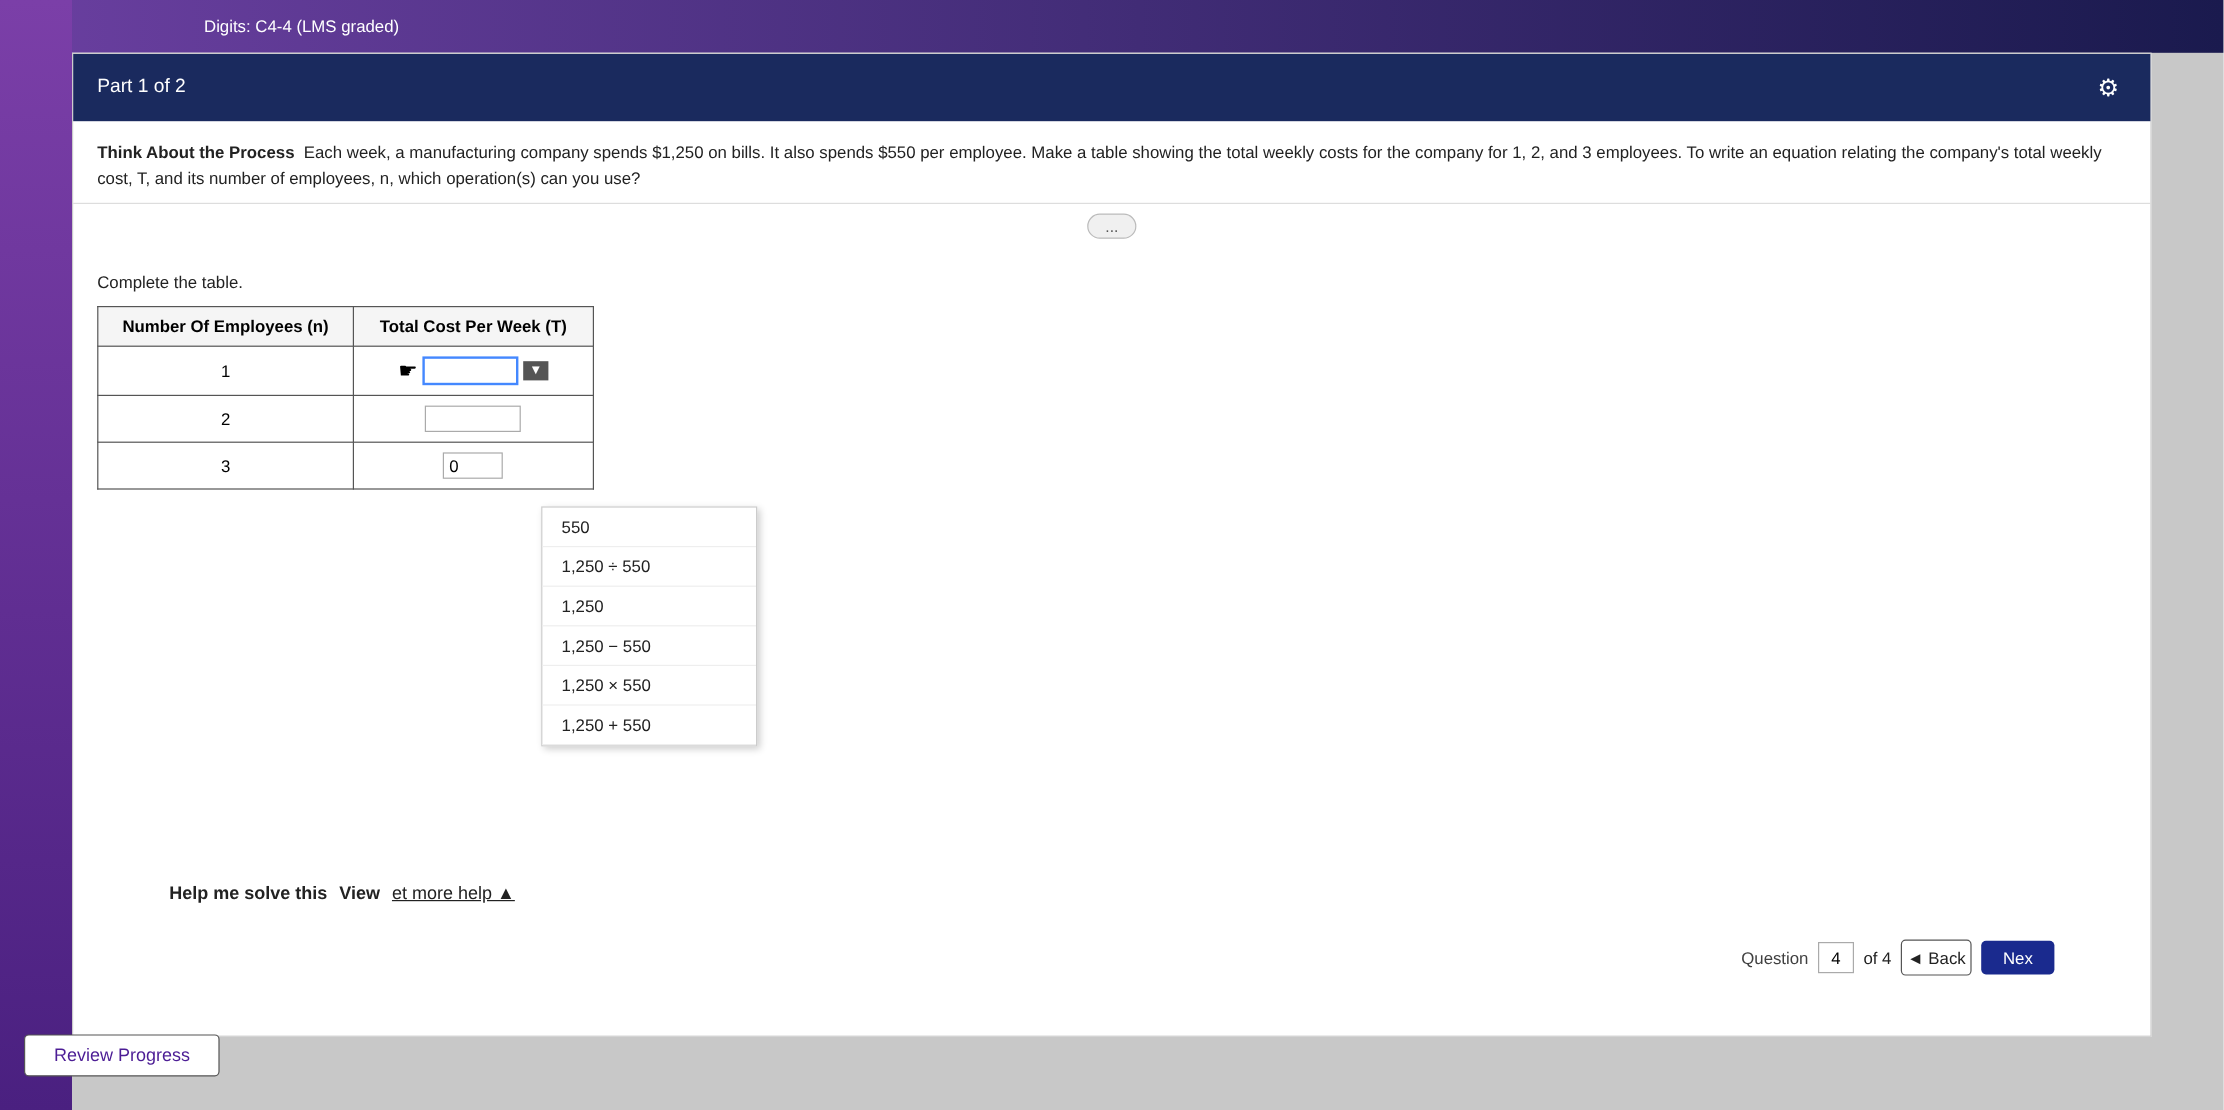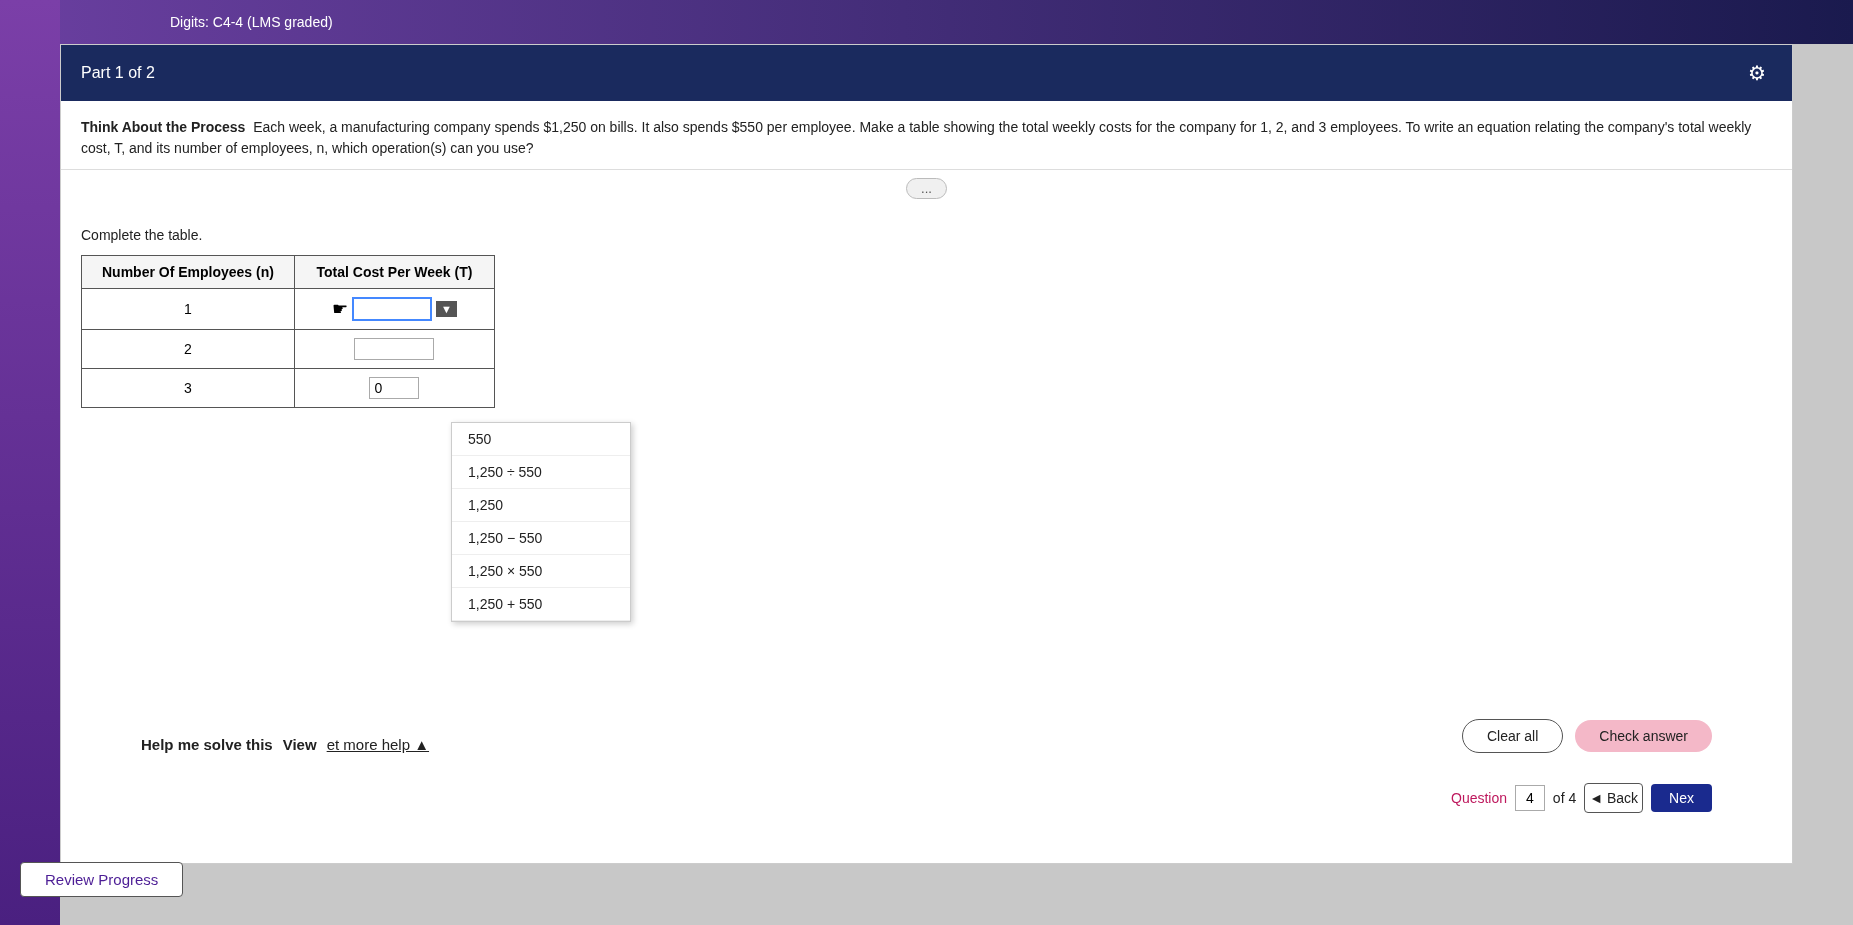--- a/index.html
+++ b/index.html
@@ -225,21 +225,21 @@
     .nav-bar {
       position: absolute;
       bottom: 50px;
       right: 80px;
       display: flex;
       align-items: center;
       gap: 8px;
     }
     .question-label {
       font-size: 14px;
-      color: #be185d;
+      color: #404040;
     }
     .question-num {
       border: 1px solid #aaa;
       padding: 4px 10px;
       font-size: 14px;
       background: #fff;
     }
     .of-label {
       font-size: 14px;
       color: #222;
@@ -365,24 +365,20 @@
       <div class="option-item">1,250 + 550</div>
     </div>
   </div>
 
   <div class="help-row">
     <a class="help-link">Help me solve this</a>
     <span class="view-link">View</span>
     <span class="get-more-help">et more help ▲</span>
   </div>
 
-  <div class="bottom-actions">
-    <button class="clear-all-btn">Clear all</button>
-    <button class="check-answer-btn">Check answer</button>
-  </div>
 
   <div class="nav-bar">
     <span class="question-label">Question</span>
     <span class="question-num">4</span>
     <span class="of-label">of 4</span>
     <button class="back-btn">◄ Back</button>
     <button class="next-btn">Nex</button>
   </div>
 
 </div>

